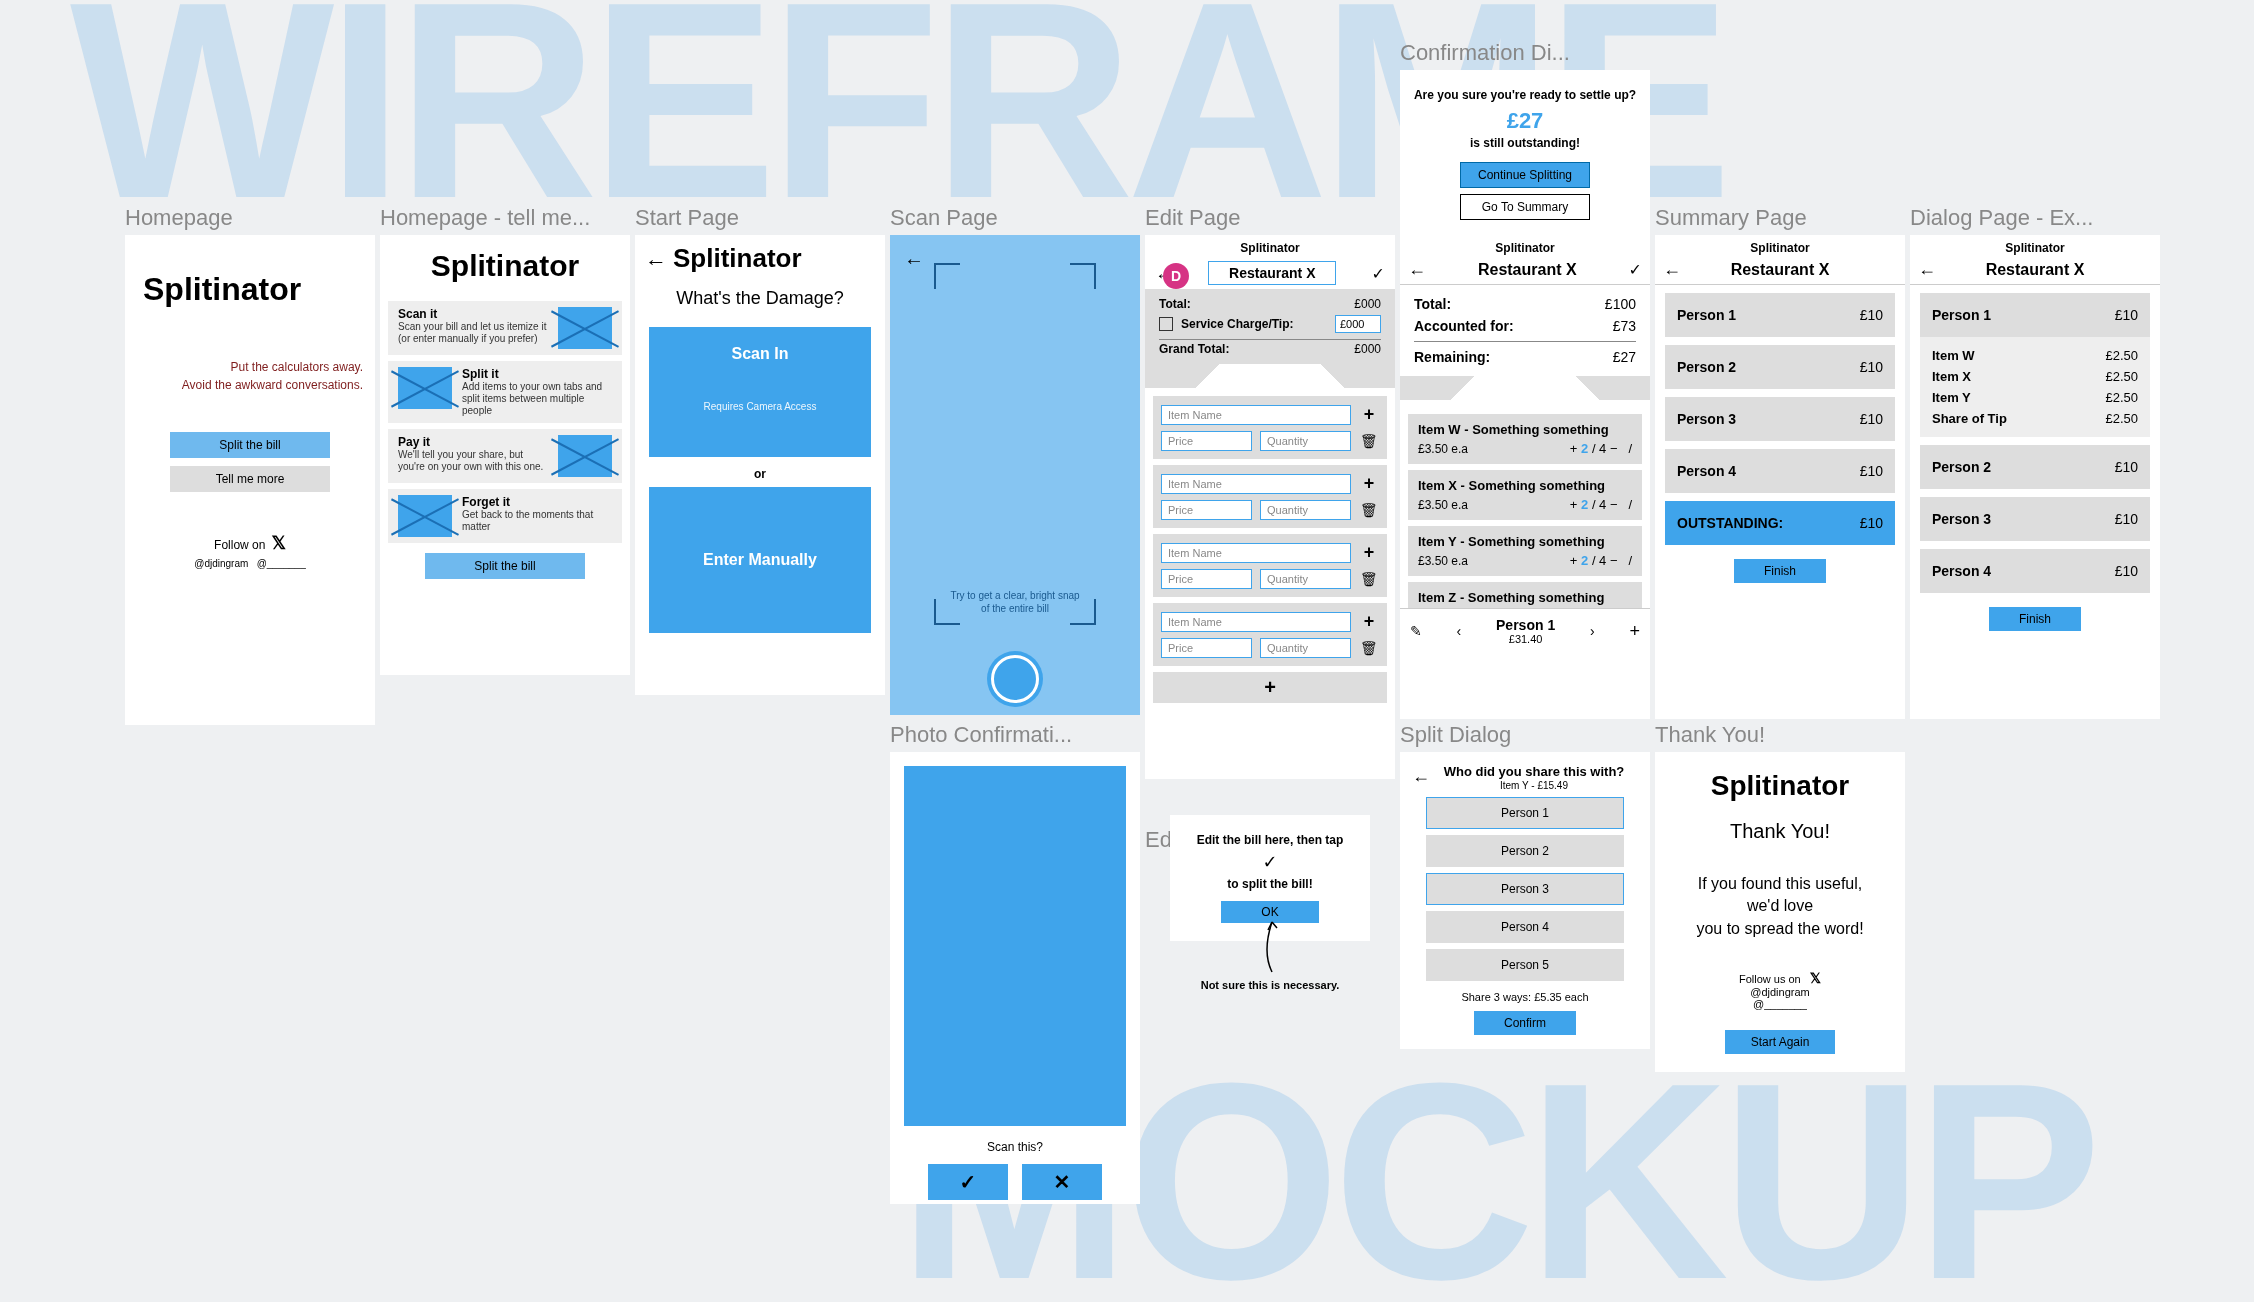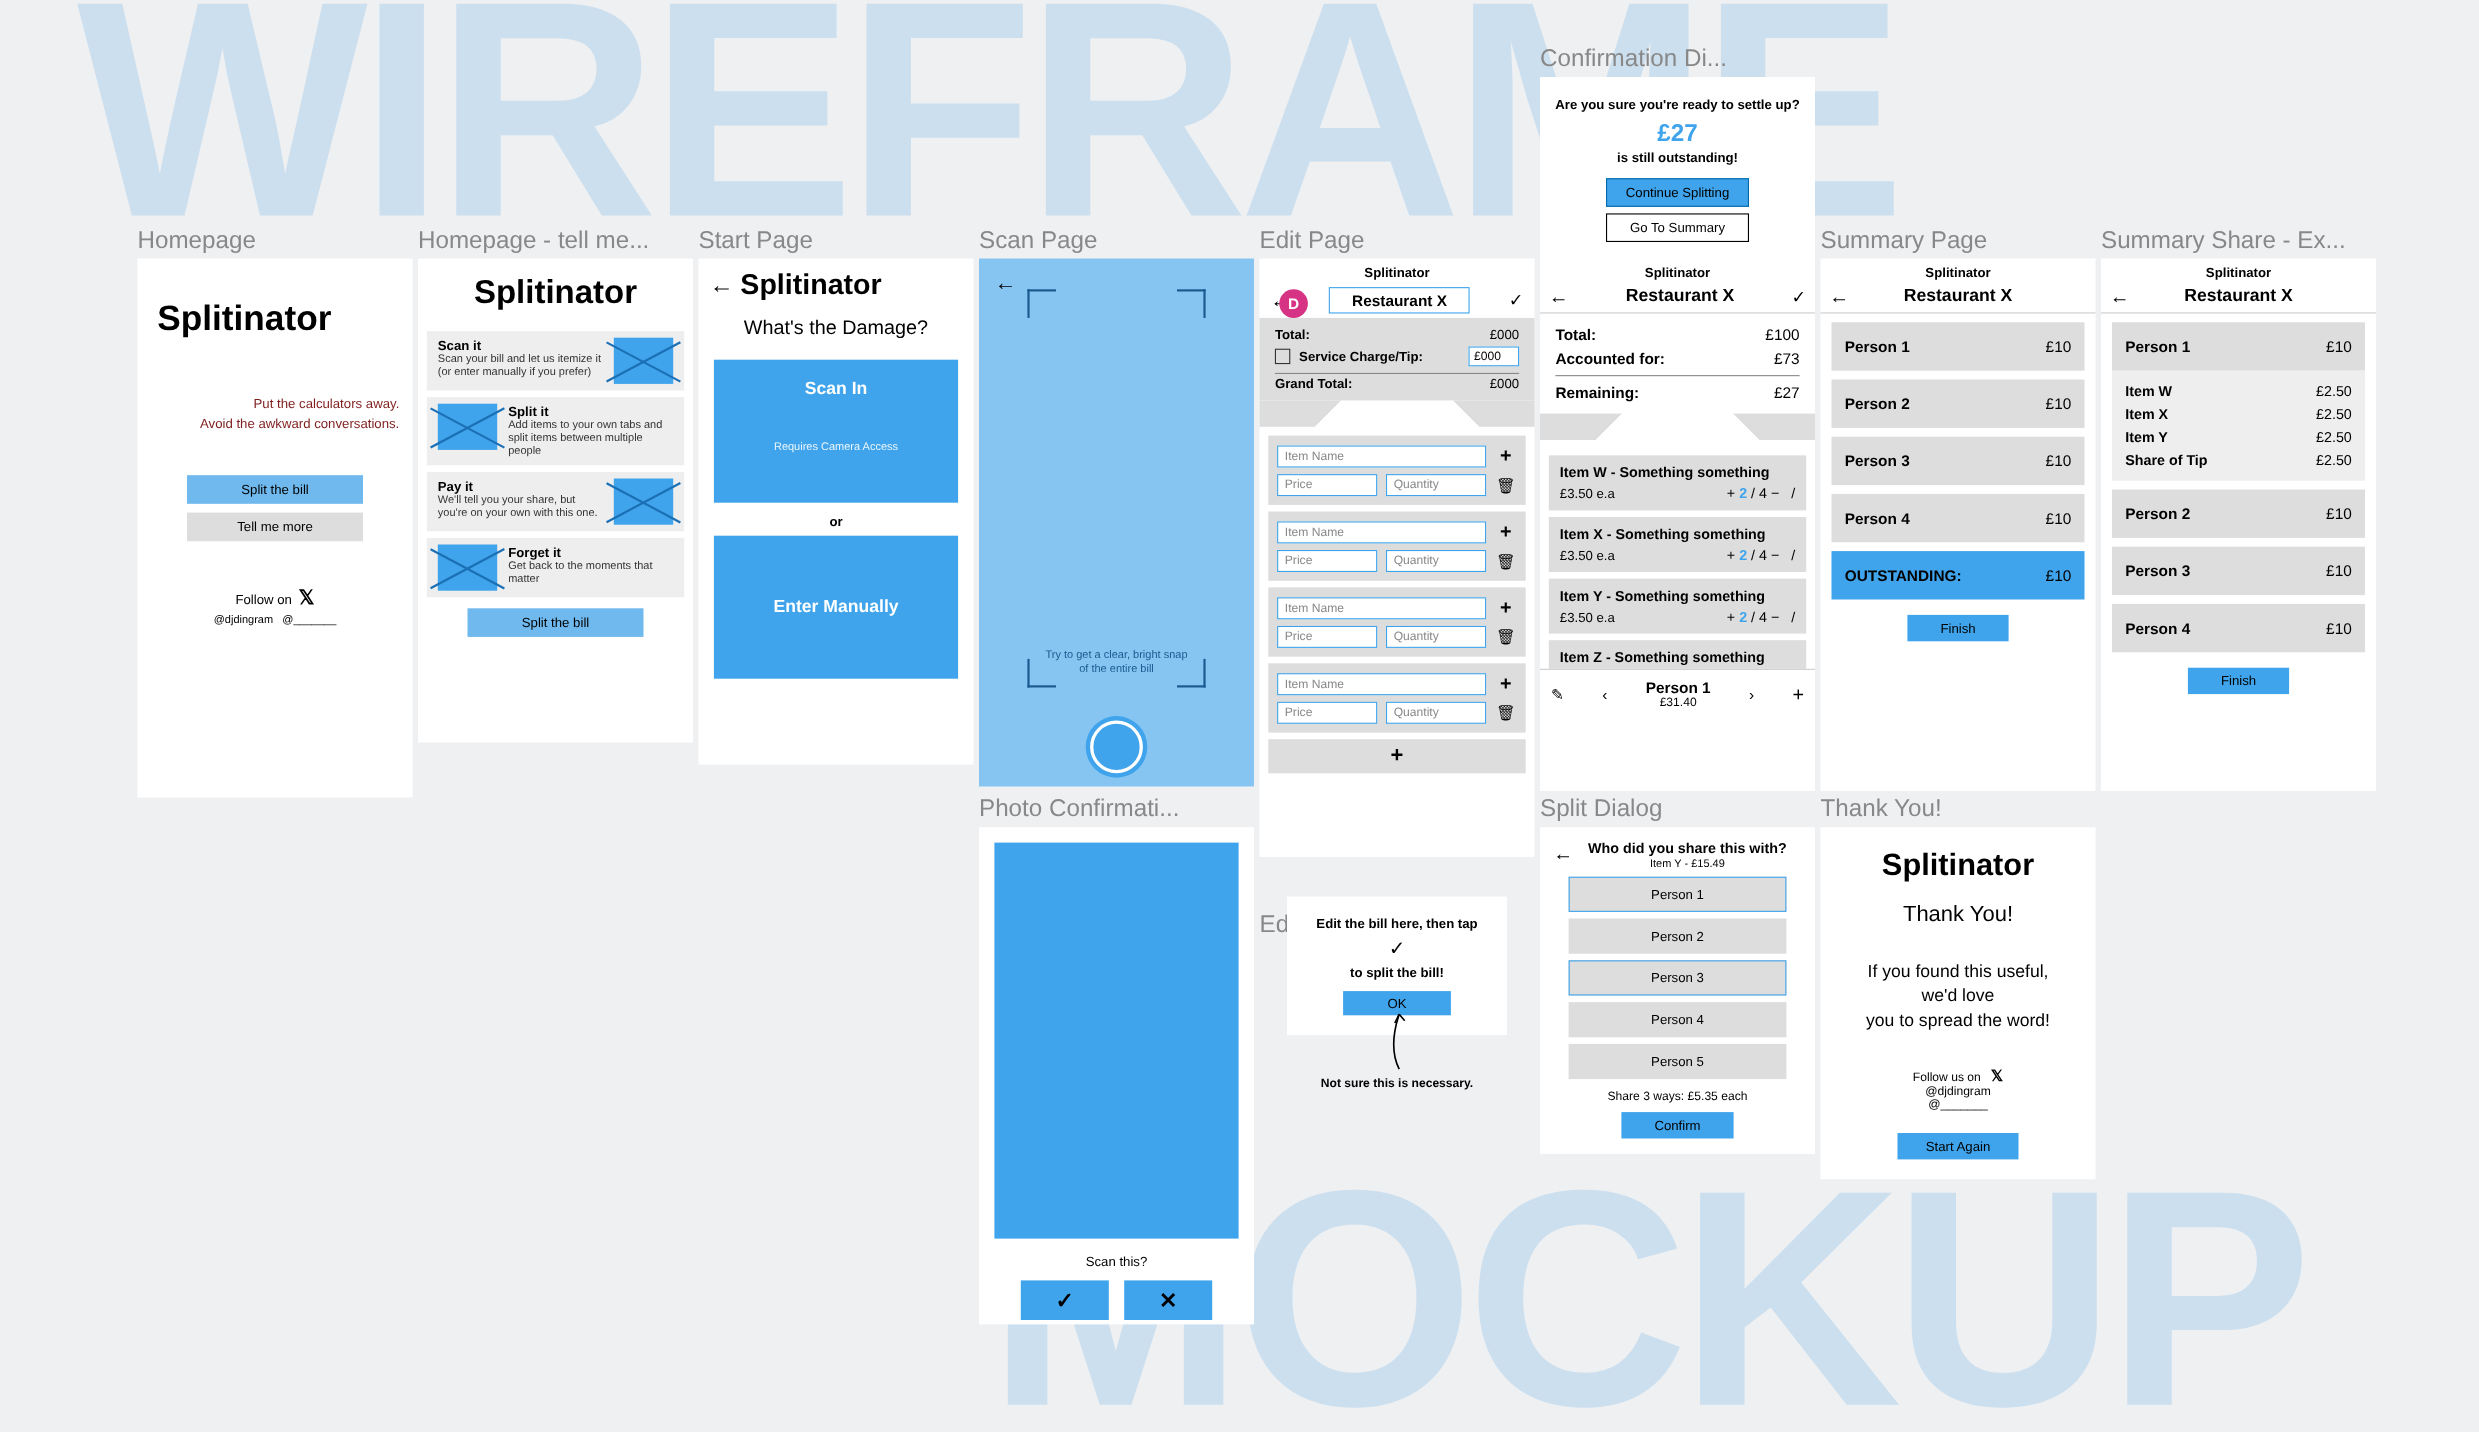--- a/index.html
+++ b/index.html
@@ -160,21 +160,21 @@
 <div class="frame-label" style="top:205px;left:635px">Start Page</div>
 <div class="frame-label" style="top:205px;left:890px">Scan Page</div>
 <div class="frame-label" style="top:722px;left:890px">Photo Confirmati...</div>
 <div class="frame-label" style="top:205px;left:1145px">Edit Page</div>
 <div class="frame-label" style="top:827px;left:1145px">Edit Dialog</div>
 <div class="frame-label" style="top:205px;left:1400px">Split Page</div>
 <div class="frame-label" style="top:722px;left:1400px">Split Dialog</div>
 <div class="frame-label" style="top:40px;left:1400px">Confirmation Di...</div>
 <div class="frame-label" style="top:205px;left:1655px">Summary Page</div>
 <div class="frame-label" style="top:722px;left:1655px">Thank You!</div>
-<div class="frame-label" style="top:205px;left:1910px">Summary Share - Ex...</div>
+<div class="frame-label" style="top:205px;left:1910px">Dialog Page - Ex...</div>
 
 <div class="frame phone" style="top:235px;left:125px;height:490px">
   <div class="hp-logo hp-logo-left">Splitinator</div>
   <div class="hp-tag">
     <div>Put the calculators away.</div>
     <div>Avoid the awkward conversations.</div>
   </div>
   <div class="hp-btn-row">
       <div class="hp-btn hp-blue">Split the bill</div>
     </div>
@@ -226,21 +226,21 @@
   <div style="display:flex;align-items:center;padding:8px 10px 0">
     <span style="font-size:22px;cursor:pointer">←</span>
     <span style="font-size:26px;font-weight:800;margin-left:6px">Splitinator</span>
   </div>
   <div class="start-q">What's the Damage?</div>
   <div class="start-card" style="height:130px">
     <div class="big">Scan In</div>
     <div class="sub">Requires Camera Access</div>
   </div>
   <div class="start-or">or</div>
-  <div class="start-card" style="height:130px;display:flex;align-items:center;justify-content:center">
+  <div class="start-card" style="height:146px;display:flex;align-items:center;justify-content:center">
     <div class="big">Enter Manually</div>
   </div>
 </div>
 
 <div class="frame phone scan-bg" style="top:235px;left:890px">
   <span class="scan-back">←</span>
   <div class="corner ctl"></div>
   <div class="corner ctr"></div>
   <div class="corner cbl"></div>
   <div class="corner cbr"></div>

